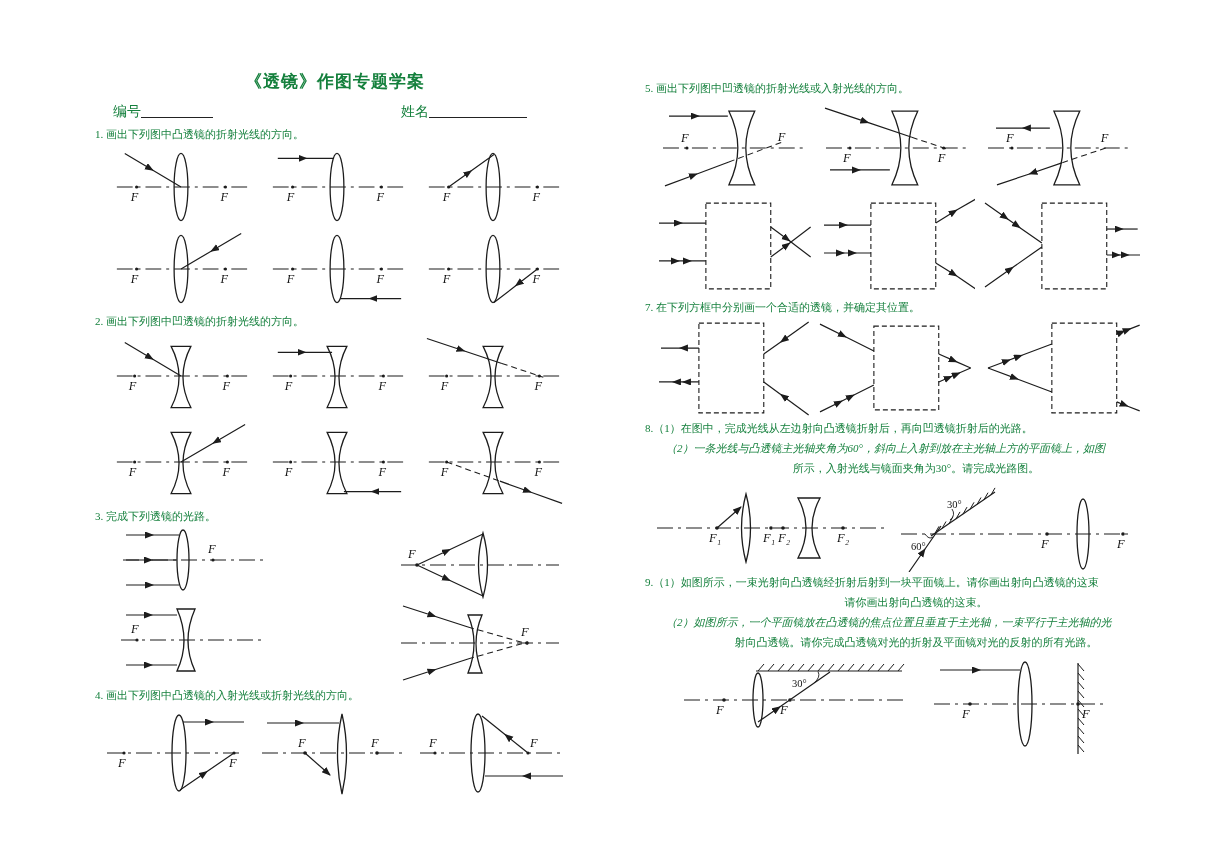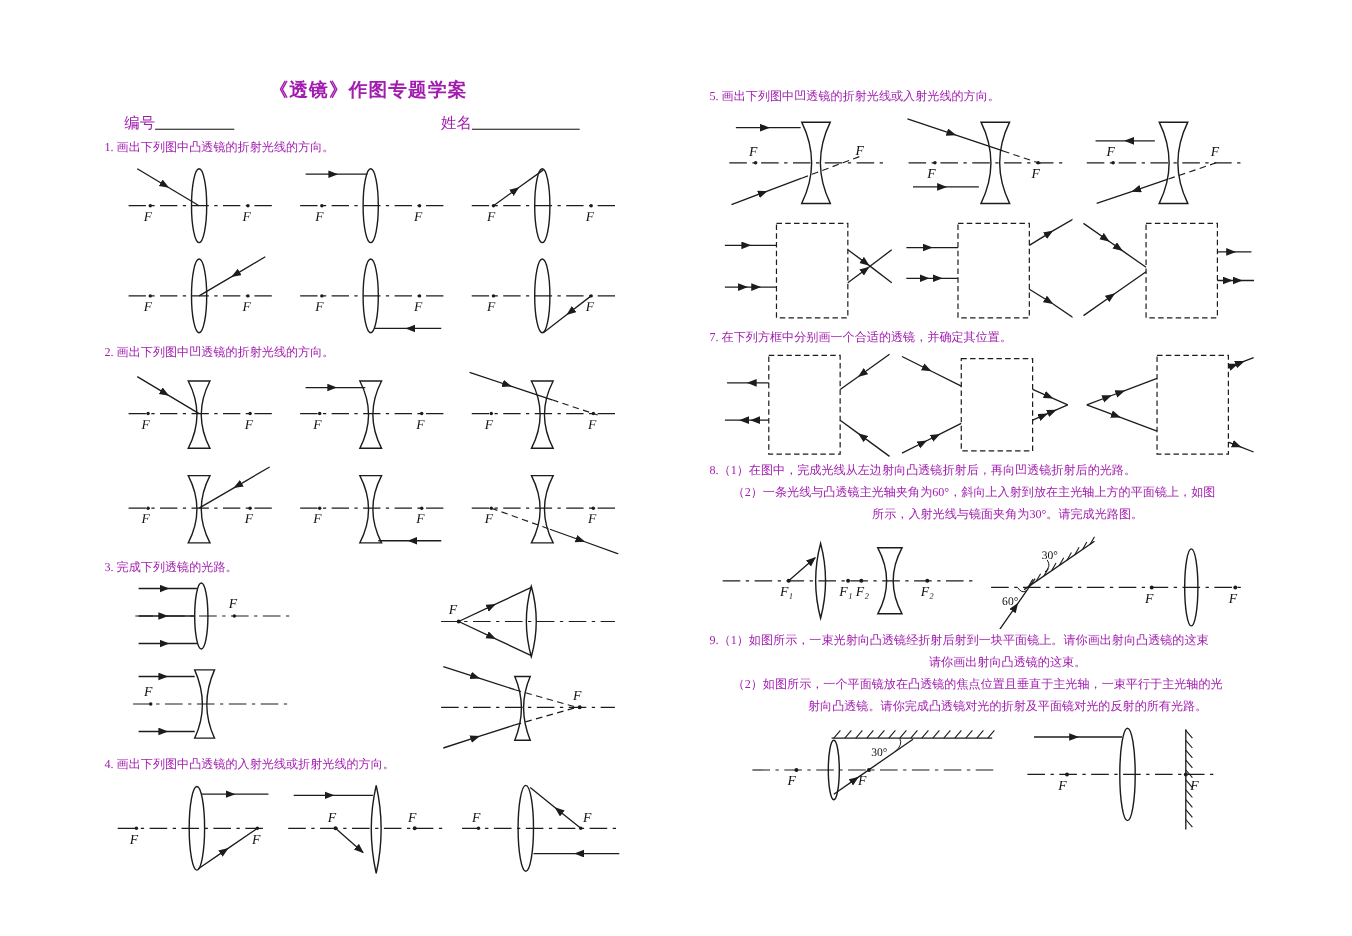--- a/index.html
+++ b/index.html
@@ -1,29 +1,29 @@
 <!DOCTYPE html>
 <html><head>
 <meta charset="utf-8">
 <style>
   html,body{margin:0;padding:0;background:#fff;}
   .page{position:relative;width:1229px;height:851px;background:#fff;overflow:hidden;
-        font-family:"Liberation Serif","DejaVu Serif",serif;color:#a21caf;}
+        font-family:"Liberation Serif","DejaVu Serif",serif;color:#15803d;}
   .col{position:absolute;top:0;}
   .col-left{left:95px;top:70px;width:480px;}
   .col-right{left:645px;top:76px;width:500px;}
   .title{text-align:center;font-size:17px;font-weight:bold;letter-spacing:1px;margin:0 0 10px 0;}
   .hdr{display:flex;font-size:14px;padding-left:18px;margin-bottom:4px;text-align:right;}
   .ul{display:inline-block;border-bottom:1.2px solid #222;height:14px;}
   .ul-num{width:72px;}
   .ul-name{width:98px;}
   .name-block{margin-left:188px;}
   .qtext{font-size:11px;line-height:18px;margin:3px 0 2px 0;white-space:nowrap;}
   .qtext.tight{line-height:20px;margin:0;}
-  .ind1{padding-left:21px;}
+  .ind1{padding-left:21px;font-style:italic;}
   .ind2{padding-left:42px;text-align:center;}
   .drow{display:flex;align-items:flex-start;}
   .pl12{padding-left:12px;} .pl4{padding-left:4px;} .pl6{padding-left:6px;} .pl8{padding-left:8px;} .pl35{padding-left:35px;}
   .g8>*{margin-right:8px;} .g5>*{margin-right:5px;} .g4>*{margin-right:4px;} .g20>*{margin-right:20px;}
   .sb{justify-content:space-between;padding:0 10px 0 16px;}
   svg{display:block;}
   .ax{stroke:#1c1c1c;stroke-width:1.05;fill:none;stroke-dasharray:16 5 3 5;}
   .ry{stroke:#1c1c1c;stroke-width:1.2;fill:none;}
   .dsh{stroke:#1c1c1c;stroke-width:1.05;fill:none;stroke-dasharray:6 4;}
   .lens{stroke:#1c1c1c;stroke-width:1.3;fill:none;}

